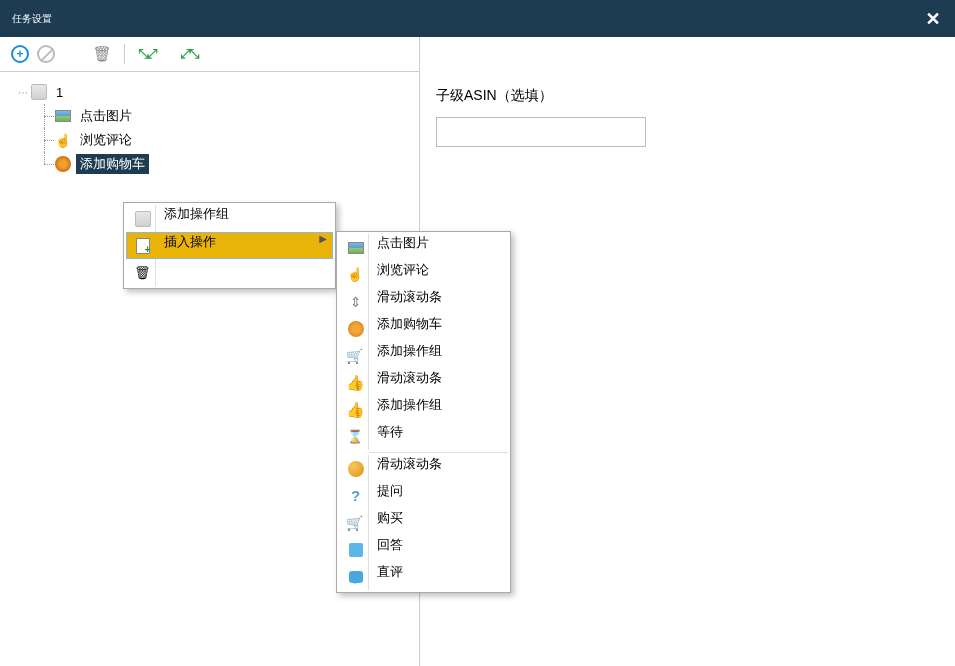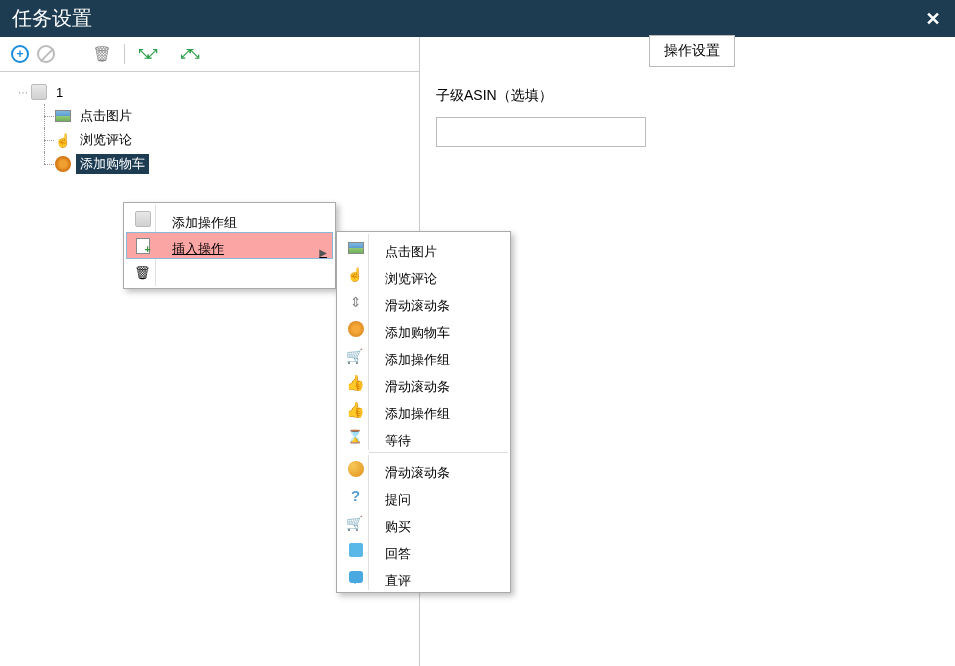--- a/index.html
+++ b/index.html
@@ -19,21 +19,21 @@
     .titlebar {
       background: #1d3c52;
       color: #fff;
       height: 37px;
       display: flex;
       align-items: center;
       justify-content: space-between;
       padding: 0 12px;
     }
     .titlebar-text {
-      font-size: 20px;
+      font-size: 10px;
     }
     .close-btn {
       color: #fff;
       font-size: 18px;
       font-weight: bold;
       cursor: pointer;
       width: 20px;
       text-align: center;
     }
     .content {
@@ -234,32 +234,30 @@
       top: 165px;
       width: 213px;
     }
     .menu2 {
       left: 336px;
       top: 194px;
       width: 175px;
     }
     .menu-item {
       display: flex;
-      align-items: flex-end;
+      align-items: flex-start;
       height: 27px;
       padding: 0 6px 0 4px;
       position: relative;
-      gap: 8px;
     }
     .menu-item.hover {
-      background: #fca5a5;
+      background: #eab308;
       border: 1px solid #8bb8d6;
       padding: 0 5px 0 3px;
       height: 27px;
-      text-decoration: underline;
     }
     .menu-icon-col {
       width: 26px;
       display: flex;
       align-items: center;
       justify-content: center;
       flex-shrink: 0;
       border-right: 1px solid #e0e0e0;
       height: 100%;
       margin-right: 8px;
@@ -552,17 +550,16 @@
               <span class="chat-b"></span>
             </span>
           </div>
         <span class="menu-text">直评</span>
       </div>
     </div>
 
   </div>
 
   <div class="right-panel">
-    <div class="tab-label">操作设置</div>
     <div class="field-label">子级ASIN（选填）</div>
     <input type="text" class="text-input" value="" style="">
   </div>
 </div>
 
 </body></html>

